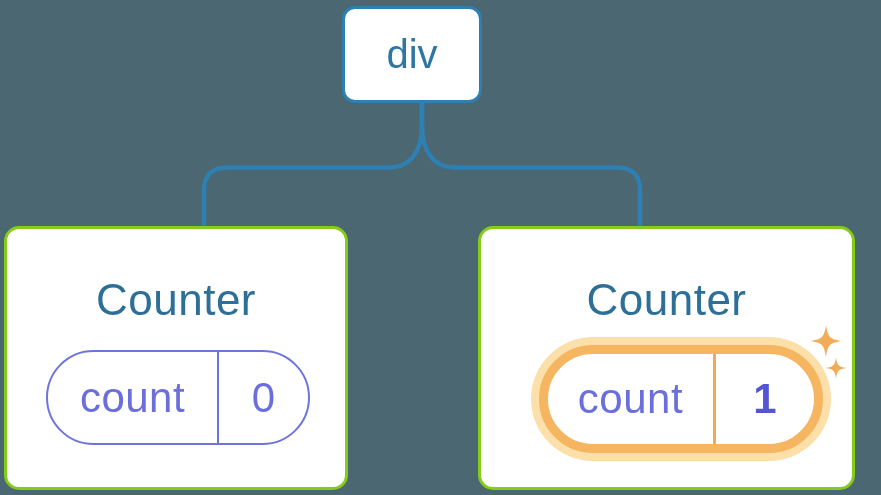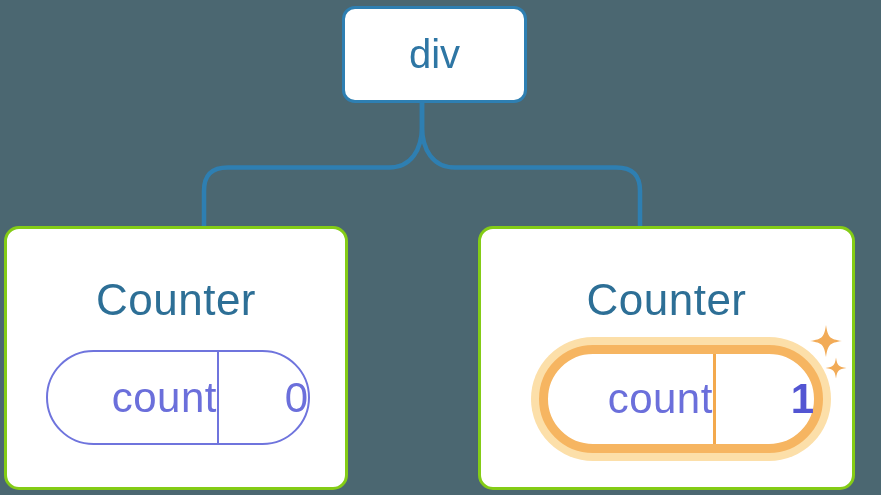--- a/index.html
+++ b/index.html
@@ -18,21 +18,21 @@
   .connector {
     position: absolute;
     left: 0;
     top: 0;
     pointer-events: none;
   }
   .node-root {
     position: absolute;
     left: 342px;
     top: 6px;
-    width: 185px;
+    width: 140px;
     height: 97px;
     background: #ffffff;
     border: 3px solid #2e7fb2;
     border-radius: 13px;
     box-sizing: border-box;
     display: flex;
     align-items: center;
     justify-content: center;
     font-size: 40px;
     color: #2e76a4;
@@ -78,21 +78,21 @@
     left: 58px;
     top: 116px;
     width: 284px;
     height: 108px;
     border: 9px solid #f6b561;
     box-shadow: 0 0 0 8px #fcdfa9;
   }
   .pill-cell {
     display: flex;
     align-items: center;
-    justify-content: flex-end;
+    justify-content: center;
   }
   .cell-key { flex: 0 0 65%; }
   .pill-plain  .cell-key { border-right: 2px solid #6f74dd; }
   .pill-highlight .cell-key { flex: 0 0 62%; border-right: 3px solid #f3a94d; }
   .cell-val { flex: 1 1 auto; }
   .key-text {
     font-size: 42px;
     color: #6b6fdb;
     letter-spacing: 0.5px;
   }

